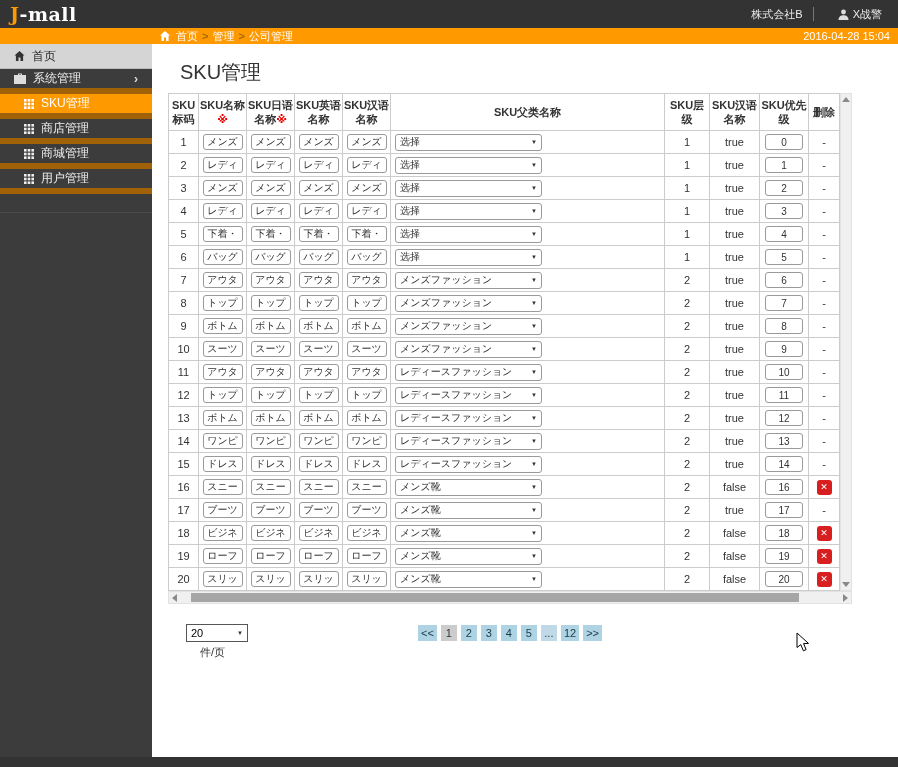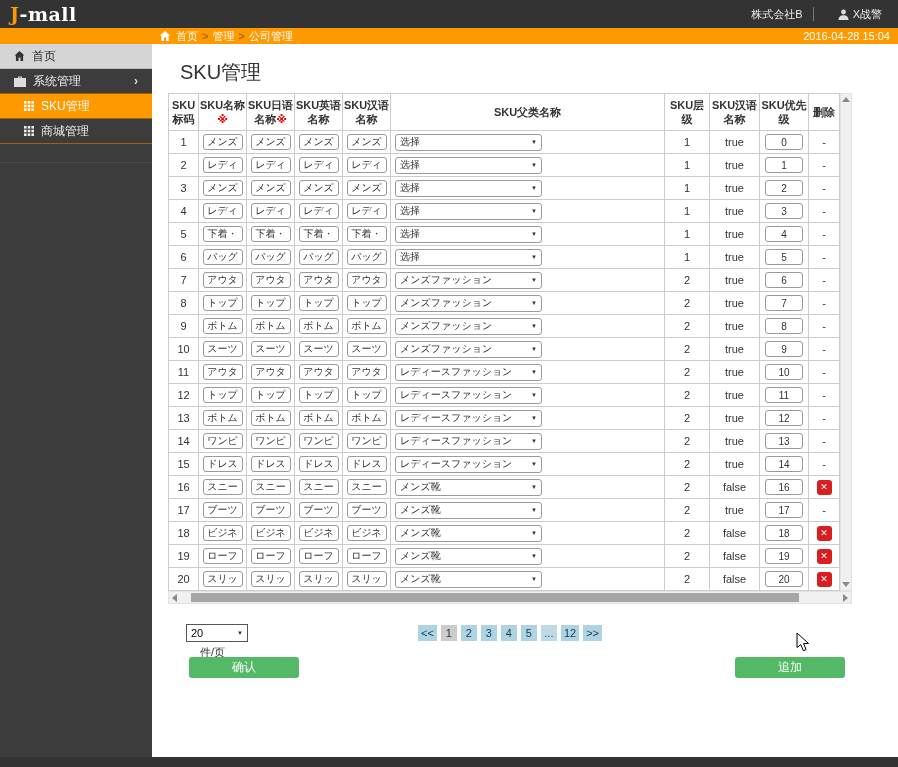--- a/index.html
+++ b/index.html
@@ -20,21 +20,21 @@
   .user-menu svg { display:block; }
   
   .crumbbar { height:16px; background:#f90; color:#fff; font-size:11px; display:flex; align-items:center; }
   .crumbs { margin-left:160px; display:flex; align-items:center; gap:4px; }
   .crumb { color:#fff; }
   .crumb-sep { color:#a8690a; font-weight:bold; }
   .crumb-home svg { display:block; margin-right:2px; }
   .crumb-time { margin-left:auto; margin-right:8px; }
   
   .sidebar { position:absolute; left:0; top:44px; bottom:10px; width:152px; background:#3c3c3c; }
-  .side-item { height:25px; display:flex; align-items:center; color:#eee; font-size:12px; border-bottom:1px solid #a16207; padding-left:14px; cursor:default; }
+  .side-item { height:25px; display:flex; align-items:center; color:#eee; font-size:12px; border-bottom:6px solid #a16207; padding-left:14px; cursor:default; }
   .side-item svg { margin-right:7px; flex:none; }
   .side-home { background:#d5d5d5; color:#2b2b2b; border-bottom:1px solid #bbb; }
   .side-sub { padding-left:24px; }
   .side-active { background:#f90; color:#fff; }
   .side-chevron { margin-left:auto; margin-right:14px; font-size:12px; font-weight:bold; color:#ddd; }
   .side-footer-line { height:1px; background:#4b4b4b; margin-top:18px; }
   
   .content { position:absolute; left:152px; top:44px; right:0; bottom:10px; background:#fff; }
   .page-title { margin:15px 0 7px 28px; font-size:20px; color:#333; font-weight:normal; }
   .table-area { margin-left:16px; width:684px; }
@@ -152,21 +152,49 @@
           <rect x="0" y="0" width="2.6" height="2.6"></rect>
           <rect x="3.7" y="0" width="2.6" height="2.6"></rect>
           <rect x="7.4" y="0" width="2.6" height="2.6"></rect>
           <rect x="0" y="3.7" width="2.6" height="2.6"></rect>
           <rect x="3.7" y="3.7" width="2.6" height="2.6"></rect>
           <rect x="7.4" y="3.7" width="2.6" height="2.6"></rect>
           <rect x="0" y="7.4" width="2.6" height="2.6"></rect>
           <rect x="3.7" y="7.4" width="2.6" height="2.6"></rect>
           <rect x="7.4" y="7.4" width="2.6" height="2.6"></rect>
         </svg>
+        <span>商店管理</span>
+      </div>
+      <div class="side-item side-sub">
+        <svg width="10" height="10" viewBox="0 0 10 10" fill="currentColor">
+          <rect x="0" y="0" width="2.6" height="2.6"></rect>
+          <rect x="3.7" y="0" width="2.6" height="2.6"></rect>
+          <rect x="7.4" y="0" width="2.6" height="2.6"></rect>
+          <rect x="0" y="3.7" width="2.6" height="2.6"></rect>
+          <rect x="3.7" y="3.7" width="2.6" height="2.6"></rect>
+          <rect x="7.4" y="3.7" width="2.6" height="2.6"></rect>
+          <rect x="0" y="7.4" width="2.6" height="2.6"></rect>
+          <rect x="3.7" y="7.4" width="2.6" height="2.6"></rect>
+          <rect x="7.4" y="7.4" width="2.6" height="2.6"></rect>
+        </svg>
         <span>商城管理</span>
+      </div>
+      <div class="side-item side-sub">
+        <svg width="10" height="10" viewBox="0 0 10 10" fill="currentColor">
+          <rect x="0" y="0" width="2.6" height="2.6"></rect>
+          <rect x="3.7" y="0" width="2.6" height="2.6"></rect>
+          <rect x="7.4" y="0" width="2.6" height="2.6"></rect>
+          <rect x="0" y="3.7" width="2.6" height="2.6"></rect>
+          <rect x="3.7" y="3.7" width="2.6" height="2.6"></rect>
+          <rect x="7.4" y="3.7" width="2.6" height="2.6"></rect>
+          <rect x="0" y="7.4" width="2.6" height="2.6"></rect>
+          <rect x="3.7" y="7.4" width="2.6" height="2.6"></rect>
+          <rect x="7.4" y="7.4" width="2.6" height="2.6"></rect>
+        </svg>
+        <span>用户管理</span>
       </div>
     </div>
   <div class="side-footer-line"></div>
 </div>
 
 <div class="content">
   <h1 class="page-title">SKU管理</h1>
 
   <div class="table-area">
     <div class="table-flex">
@@ -574,23 +602,19 @@
         <div class="page-btn">2</div>
         <div class="page-btn">3</div>
         <div class="page-btn">4</div>
         <div class="page-btn">5</div>
         <div class="page-btn page-ellipsis">...</div>
         <div class="page-btn">12</div>
         <div class="page-btn">&gt;&gt;</div>
       </div>
   </div>
 
-  <div class="actions">
-    <button class="btn btn-confirm">确认</button>
-    <button class="btn btn-add">追加</button>
-  </div>
 </div>
 
 <div class="footer"></div>
 
 <svg class="cursor" width="16" height="20" viewBox="0 0 16 20">
   <path d="M1 1 L1 15.5 L4.8 12.6 L7.4 18.8 L10.1 17.6 L7.6 11.6 L12.5 11.4 Z" fill="#fff" stroke="#000" stroke-width="1"></path>
 </svg>
 
 </body></html>

